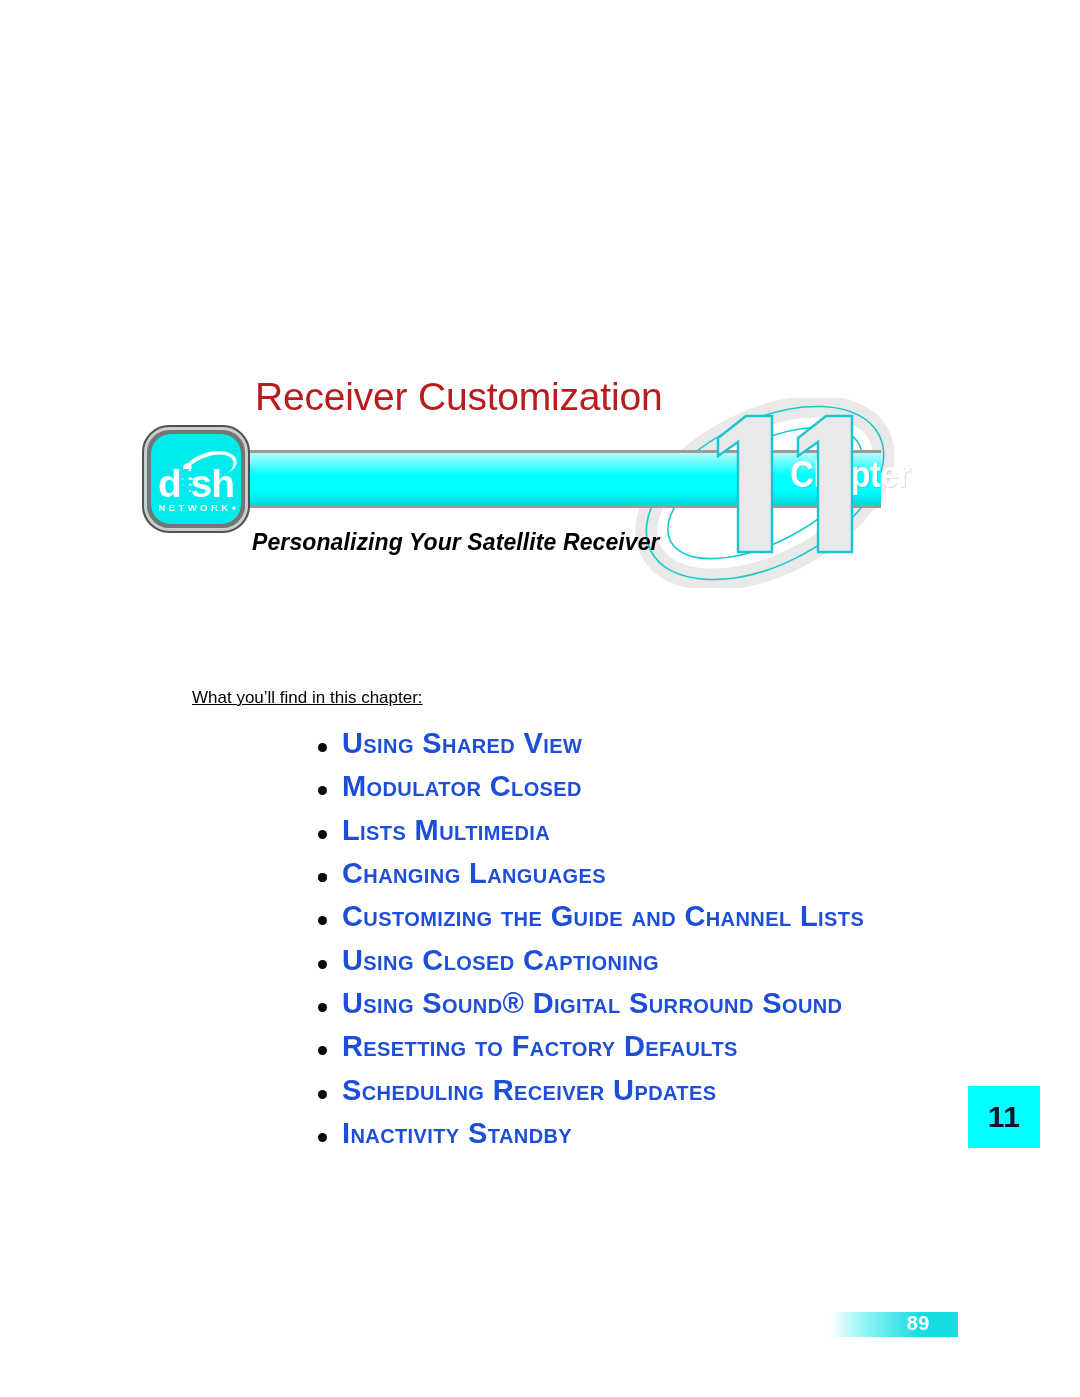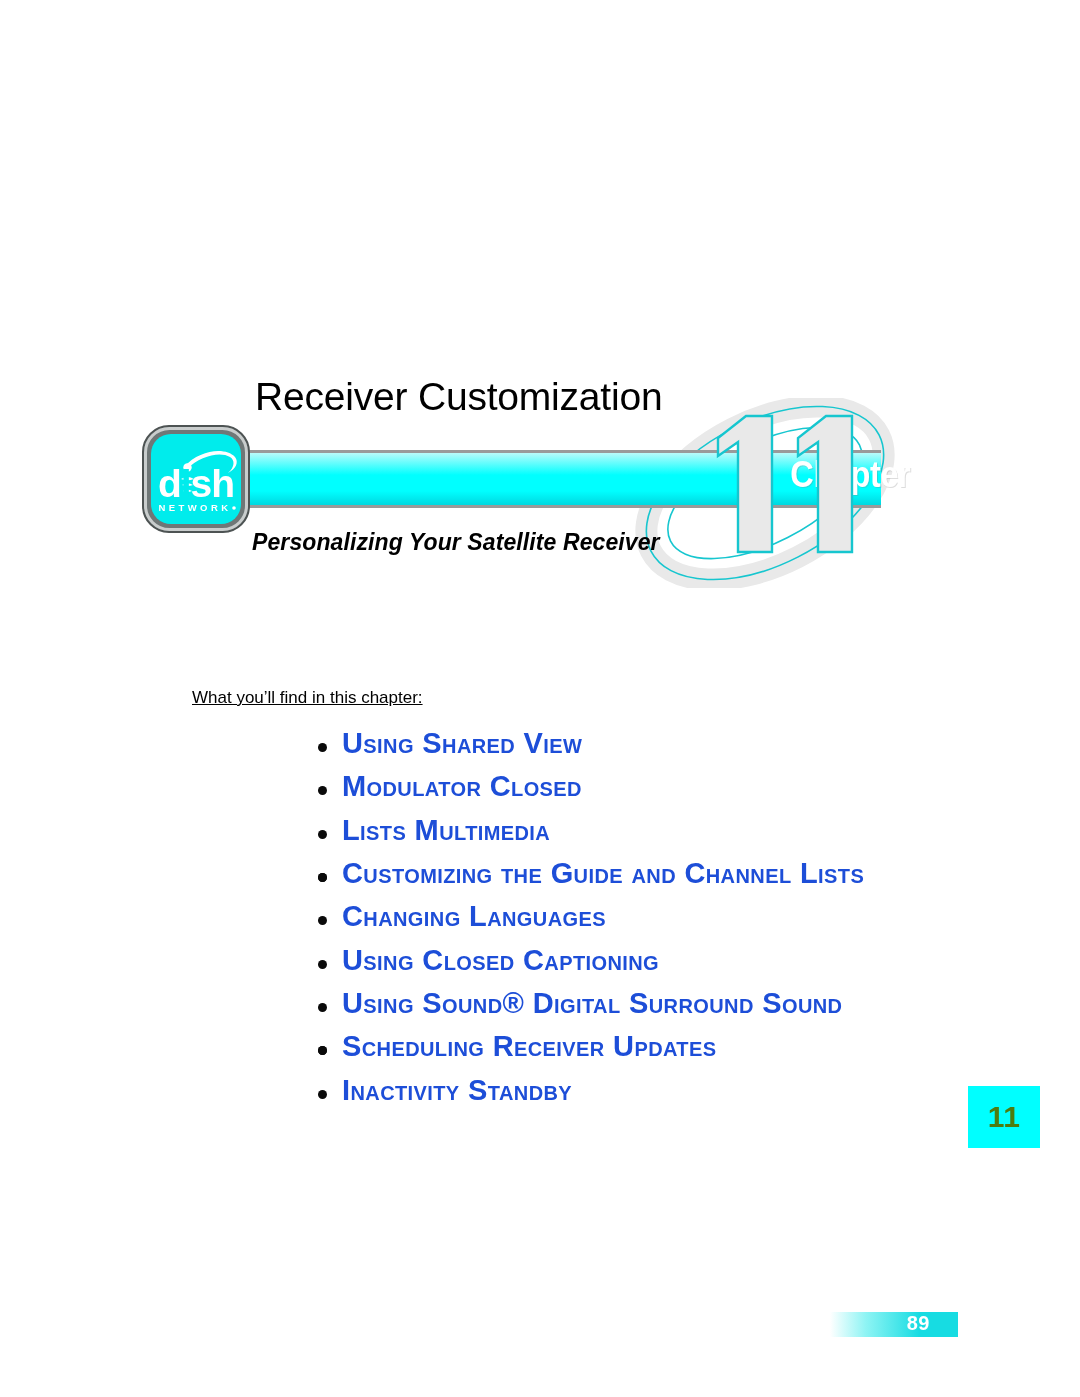--- a/index.html
+++ b/index.html
@@ -46,21 +46,21 @@
   }
 
   
   .page-title {
     position: absolute;
     left: 255px;
     top: 377px;
     font-size: 39px;
     font-weight: 400;
     letter-spacing: -0.2px;
-    color: #000000;
+    color: #b91c1c;
     white-space: nowrap;
     line-height: 1;
   }
 
   
   .banner-bar {
     position: absolute;
     left: 247px;
     top: 450px;
     width: 634px;
@@ -181,21 +181,21 @@
     width: 72px;
     height: 62px;
     background: #00ffff;
     display: flex;
     align-items: center;
     justify-content: center;
   }
   .chapter-tab-label {
     font-size: 30px;
     font-weight: 700;
-    color: #4d7c0f;
+    color: #0f172a;
     letter-spacing: 0.5px;
   }
 
   
   .footer-bar {
     position: absolute;
     left: 830px;
     top: 1312px;
     width: 128px;
     height: 25px;
@@ -276,36 +276,37 @@
   </li>
   <li class="toc-item">
     <span class="bullet"></span>
     <span>Lists Multimedia</span>
   </li>
   <li class="toc-item">
     <span class="bullet"></span>
   </li>
   <li class="toc-item">
     <span class="bullet"></span>
+    <span>Changing Languages</span>
+  </li>
+  <li class="toc-item">
+    <span class="bullet"></span>
     <span>Customizing the Guide and Channel Lists</span>
   </li>
   <li class="toc-item">
     <span class="bullet"></span>
-    <span>Changing Languages</span>
-  </li>
-  <li class="toc-item">
-    <span class="bullet"></span>
     <span>Using Closed Captioning</span>
   </li>
   <li class="toc-item">
     <span class="bullet"></span>
     <span>Using Sound® Digital Surround Sound</span>
   </li>
   <li class="toc-item">
     <span class="bullet"></span>
+    <span>Resetting to Factory Defaults</span>
   </li>
   <li class="toc-item">
     <span class="bullet"></span>
     <span>Scheduling Receiver Updates</span>
   </li>
   <li class="toc-item">
     <span class="bullet"></span>
     <span>Inactivity Standby</span>
   </li>
 </ul>

